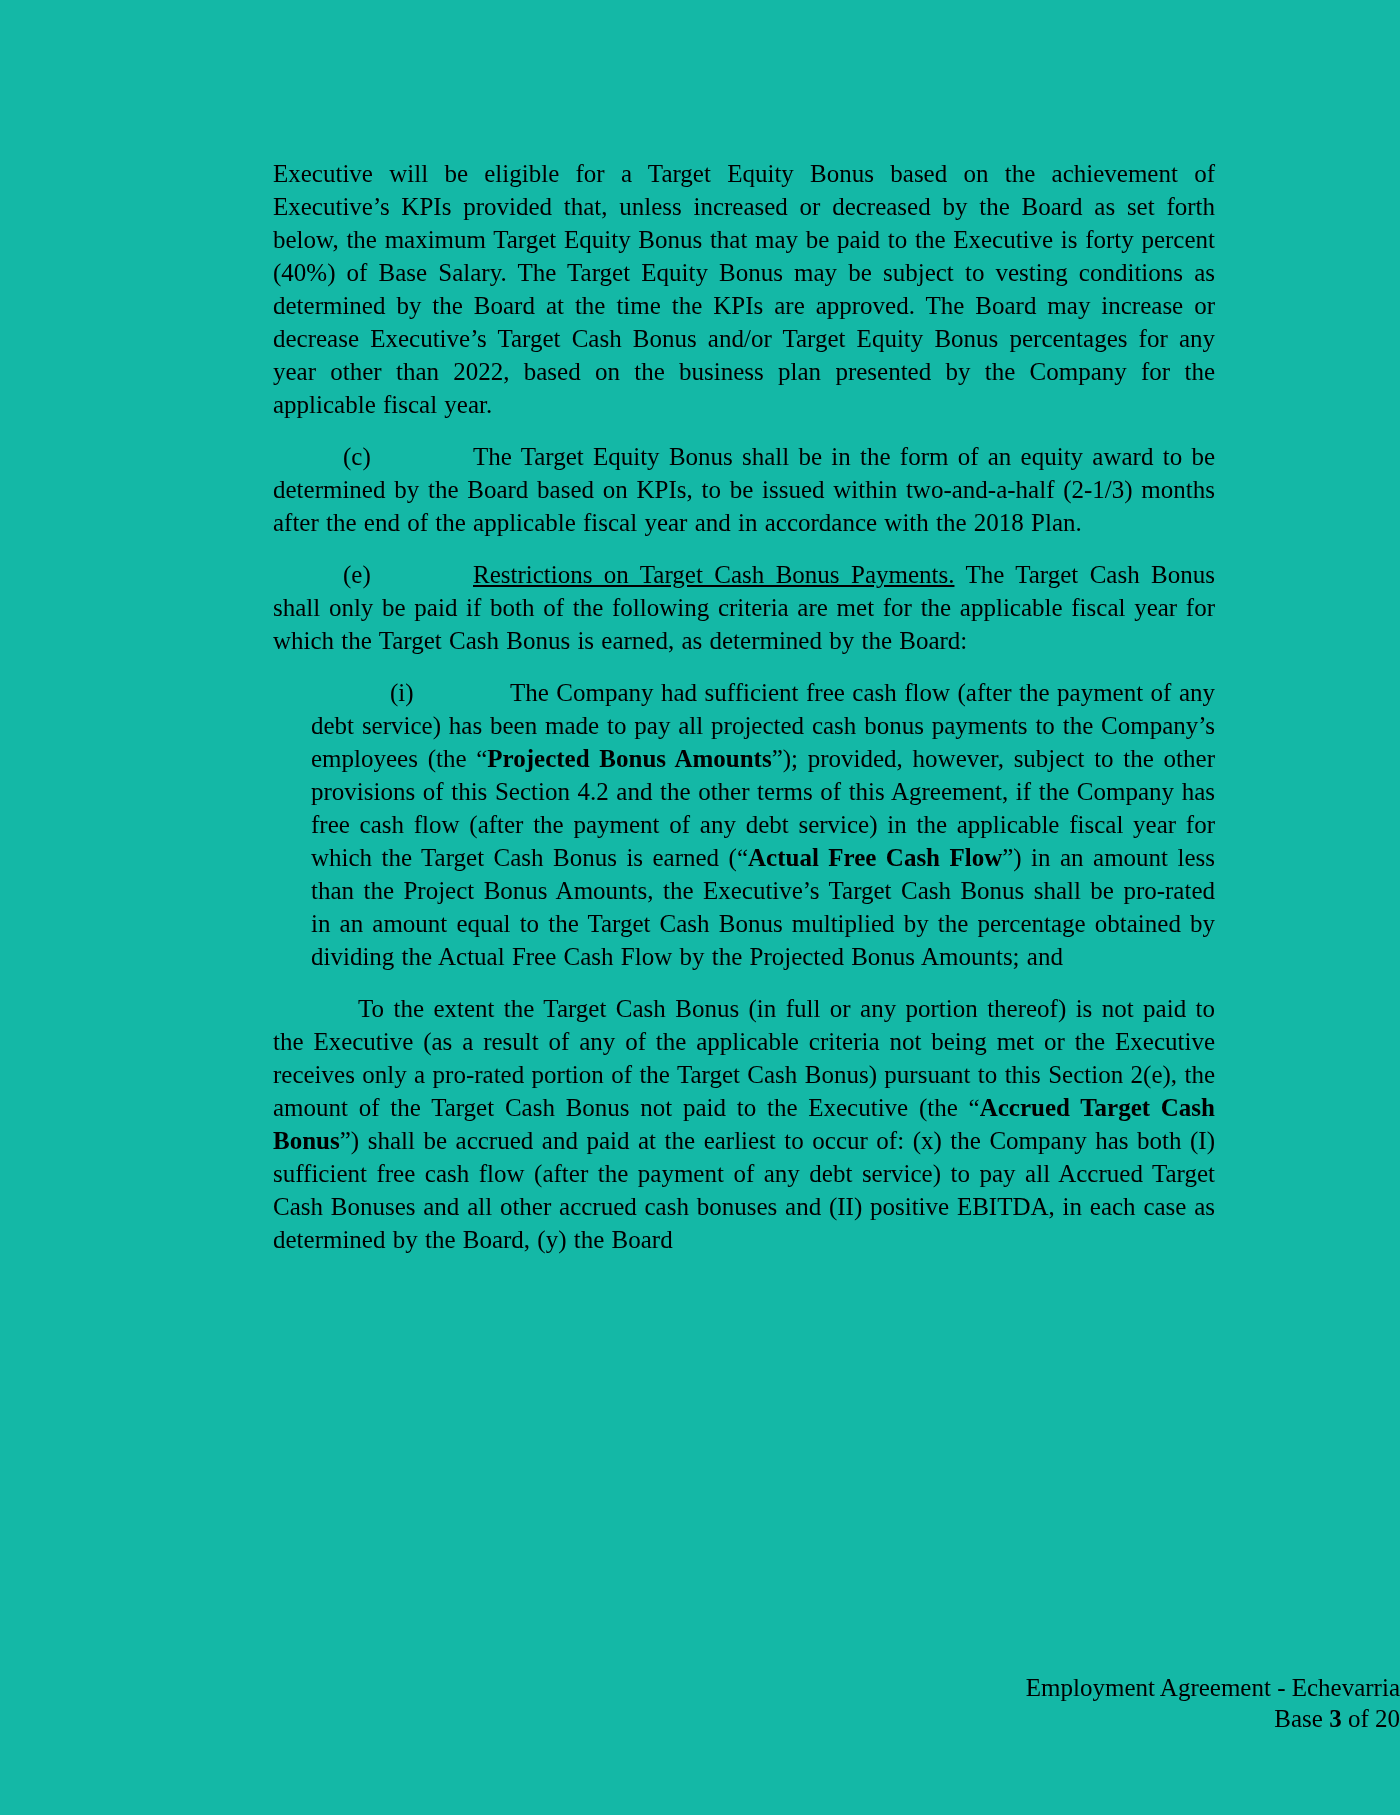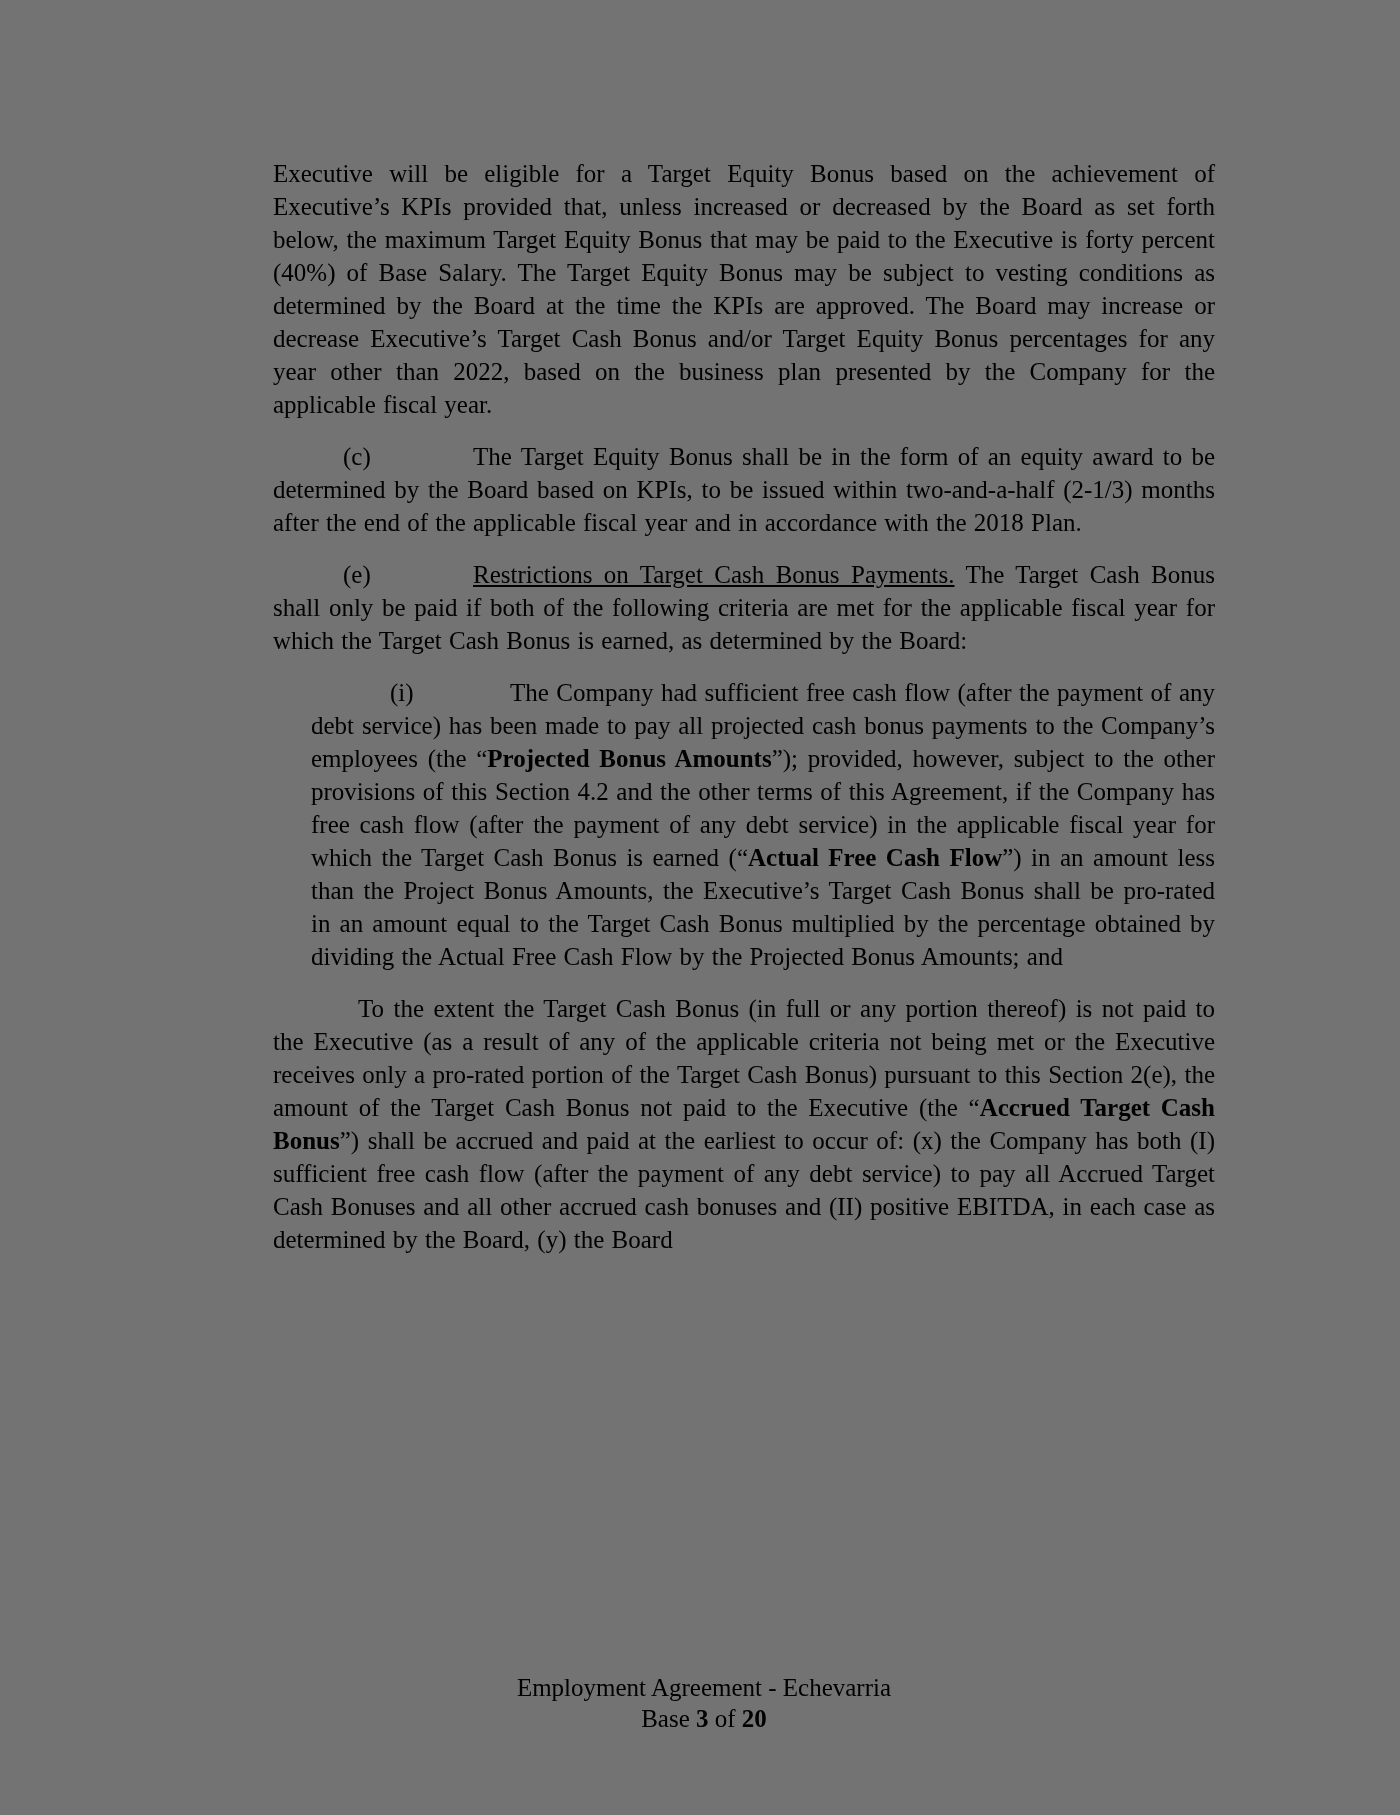--- a/index.html
+++ b/index.html
@@ -1,20 +1,20 @@
 <!DOCTYPE html>
 <html><head>
 <meta charset="utf-8">
 <style>
   html, body { margin: 0; padding: 0; background: #ffffff; }
   .page {
     position: relative;
     width: 1400px;
     height: 1815px;
-    background: #737373;
+    background: #14b8a6;
     color: #000000;
     font-family: "Liberation Serif", "DejaVu Serif", serif;
     overflow: hidden;
   }
   .content {
     position: absolute;
     left: 273px;
     top: 157px;
     width: 942px;
   }
@@ -28,21 +28,21 @@
   .para.lettered { text-indent: 70px; }
   .para.lettered .label { display: inline-block; width: 130px; text-indent: 0; }
   .para.roman { margin-left: 38px; text-indent: 79px; }
   .para.roman .label { display: inline-block; width: 120px; text-indent: 0; }
   .para.closing { text-indent: 85px; }
   .footer {
     position: absolute;
     left: 8px;
     right: 0;
     top: 1672px;
-    text-align: center;
+    text-align: right;
     font-size: 25px;
     line-height: 31px;
   }
 </style>
 </head>
 <body>
 
 <div class="page">
   <div class="content">
 
@@ -56,15 +56,15 @@
 
     <p class="para roman"><span class="label">(i)</span><span><span>The Company had sufficient free cash flow (after the payment of any debt service) has been made to pay all projected cash bonus payments to the Company’s employees (the “</span><span style="font-weight: bold;">Projected Bonus Amounts</span><span>”); provided, however, subject to the other provisions of this Section 4.2 and the other terms of this Agreement, if the Company has free cash flow (after the payment of any debt service) in the applicable fiscal year for which the Target Cash Bonus is earned (“</span><span style="font-weight: bold;">Actual Free Cash Flow</span><span>”) in an amount less than the Project Bonus Amounts, the Executive’s Target Cash Bonus shall be pro-rated in an amount equal to the Target Cash Bonus multiplied by the percentage obtained by dividing the Actual Free Cash Flow by the Projected Bonus Amounts; and</span></span></p>
 
 
     <p class="para closing"><span><span>To the extent the Target Cash Bonus (in full or any portion thereof) is not paid to the Executive (as a result of any of the applicable criteria not being met or the Executive receives only a pro-rated portion of the Target Cash Bonus) pursuant to this Section 2(e), the amount of the Target Cash Bonus not paid to the Executive (the “</span><span style="font-weight: bold;">Accrued Target Cash Bonus</span><span>”) shall be accrued and paid at the earliest to occur of: (x) the Company has both (I) sufficient free cash flow (after the payment of any debt service) to pay all Accrued Target Cash Bonuses and all other accrued cash bonuses and (II) positive EBITDA, in each case as determined by the Board, (y) the Board</span></span></p>
 
   </div>
 
   <div class="footer">
     <div>Employment Agreement - Echevarria</div>
-    <div><span>Base </span><span style="font-weight: bold;">3</span><span> of </span><span style="font-weight: bold;">20</span></div>
+    <div><span>Base </span><span style="font-weight: bold;">3</span><span> of </span><span style="font-weight: normal;">20</span></div>
   </div>
 </div>
 
 </body></html>

